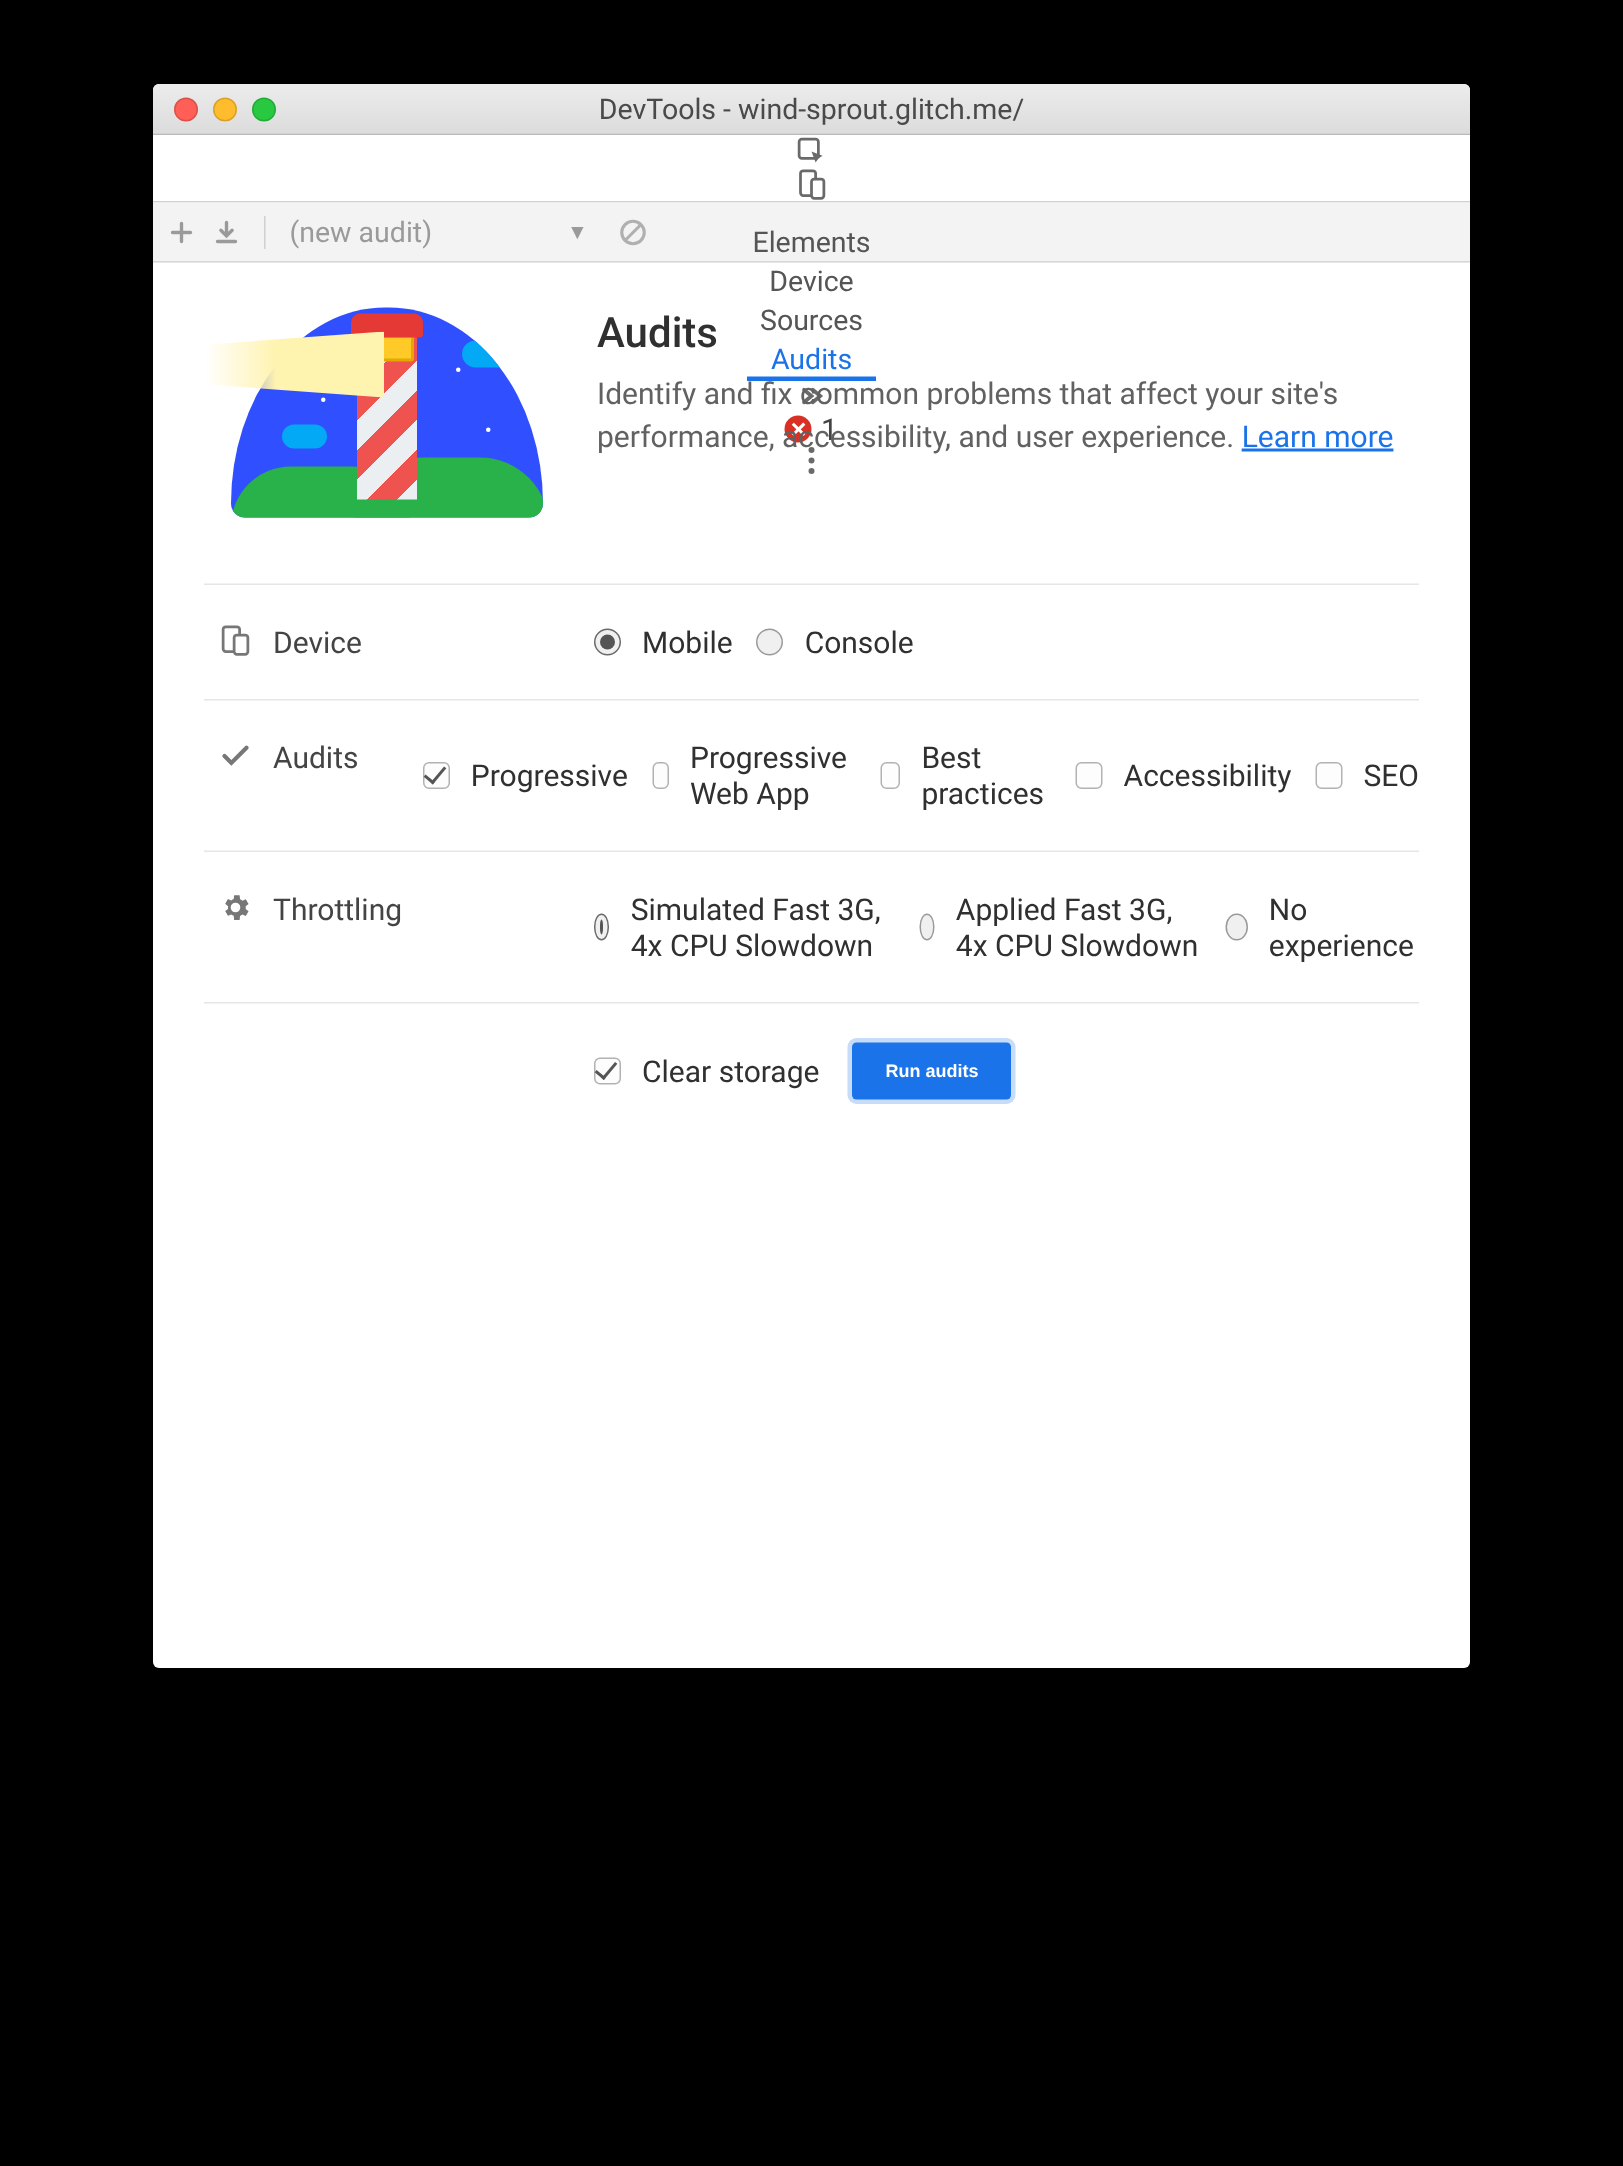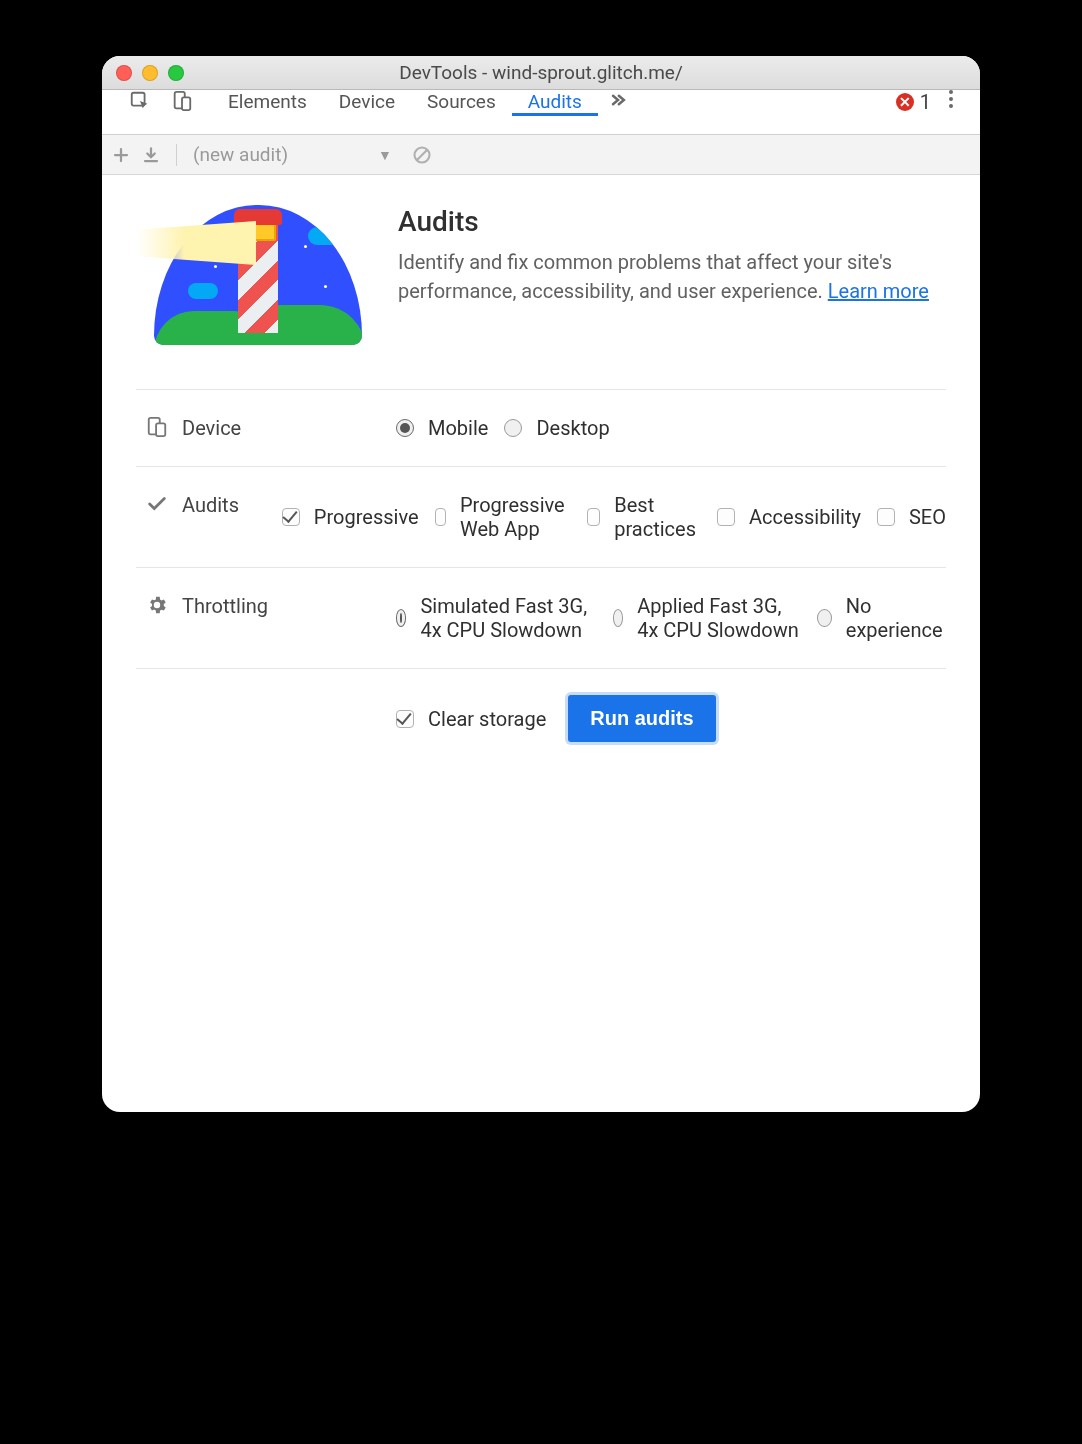--- a/index.html
+++ b/index.html
@@ -11,21 +11,21 @@
     font-family: -apple-system, BlinkMacSystemFont, "Segoe UI", Roboto, Helvetica, Arial, sans-serif;
     font-size:20px;
     color:#303030;
     overflow:hidden;
   }
   .window {
     position:absolute;
     left:102px; top:56px;
     width:878px; height:1056px;
     background:#fff;
-    border-radius:18px;
+    border-radius:4px;
     box-shadow:0 20px 60px rgba(0,0,0,0.6), 0 0 0 1px rgba(0,0,0,0.25);
     overflow:hidden;
   }
   .titlebar{
     height:34px;
     background:linear-gradient(#ececec,#dcdcdc);
     border-bottom:1px solid #b9b9b9;
     display:flex;
     align-items:center;
     position:relative;
@@ -39,22 +39,23 @@
   .dot.green{background:#28c940;}
   .title{
     position:absolute; left:0; right:0; text-align:center;
     font-size:19px; color:#4a4a4a;
   }
 
   .panel-tabs{
     height:45px;
     border-bottom:1px solid #d0d0d0;
     display:flex;
-    align-items:flex-start;
-    padding:0 17px;
+    align-items:center;
+    padding:0 0;
+    flex-direction:column;
   }
   .panel-tabs .tb-btn{
     display:flex; align-items:center; justify-content:center;
     padding:0 10px; color:#6a6a6a;
   }
   .panel-tabs .divider{ width:1px; margin:8px 4px; background:#d0d0d0;}
   .panel-tabs .tab{
     display:flex; align-items:center; padding:0 16px;
     color:#555; font-size:19px;
     border-bottom:3px solid transparent;
@@ -156,21 +157,21 @@
   .chk:checked::after{
     content:""; position:absolute; left:3px; top:-1px; width:6px; height:12px;
     border:solid #555; border-width:0 2.5px 2.5px 0; transform:rotate(40deg);
   }
 
   .run-row{ border-top:1px solid #e6e6e6; padding-top:26px;}
   .run-row .options{ gap:22px;}
   .run-btn{
     align-self:flex-start;
     background:#1a73e8; color:#fff; border:none;
-    font-size:20px; font-weight:600;
+    font-size:12px; font-weight:600;
     padding:12px 22px; border-radius:3px;
     box-shadow:0 0 0 3px rgba(26,115,232,0.25);
   }
 
   svg{ display:block; }
 </style>
 </head>
 <body>
 
 <div class="window">
@@ -283,21 +284,21 @@
         </span>
         <span>Device</span>
       </div>
       <div class="options">
         <label class="opt">
           <input type="radio" class="radio" name="device" checked="" style="">
           <span>Mobile</span>
         </label>
         <label class="opt">
           <input type="radio" class="radio" name="device" style="">
-          <span>Desktop</span>
+          <span>Console</span>
         </label>
       </div>
     </div>
 
     <div class="section">
       <div class="label">
         <span class="icn">
           <svg width="22" height="22" viewBox="0 0 24 24" fill="none" stroke="#777" stroke-width="3" stroke-linecap="round">
               <path d="M4 12l5 5L20 6"></path>
             </svg>

